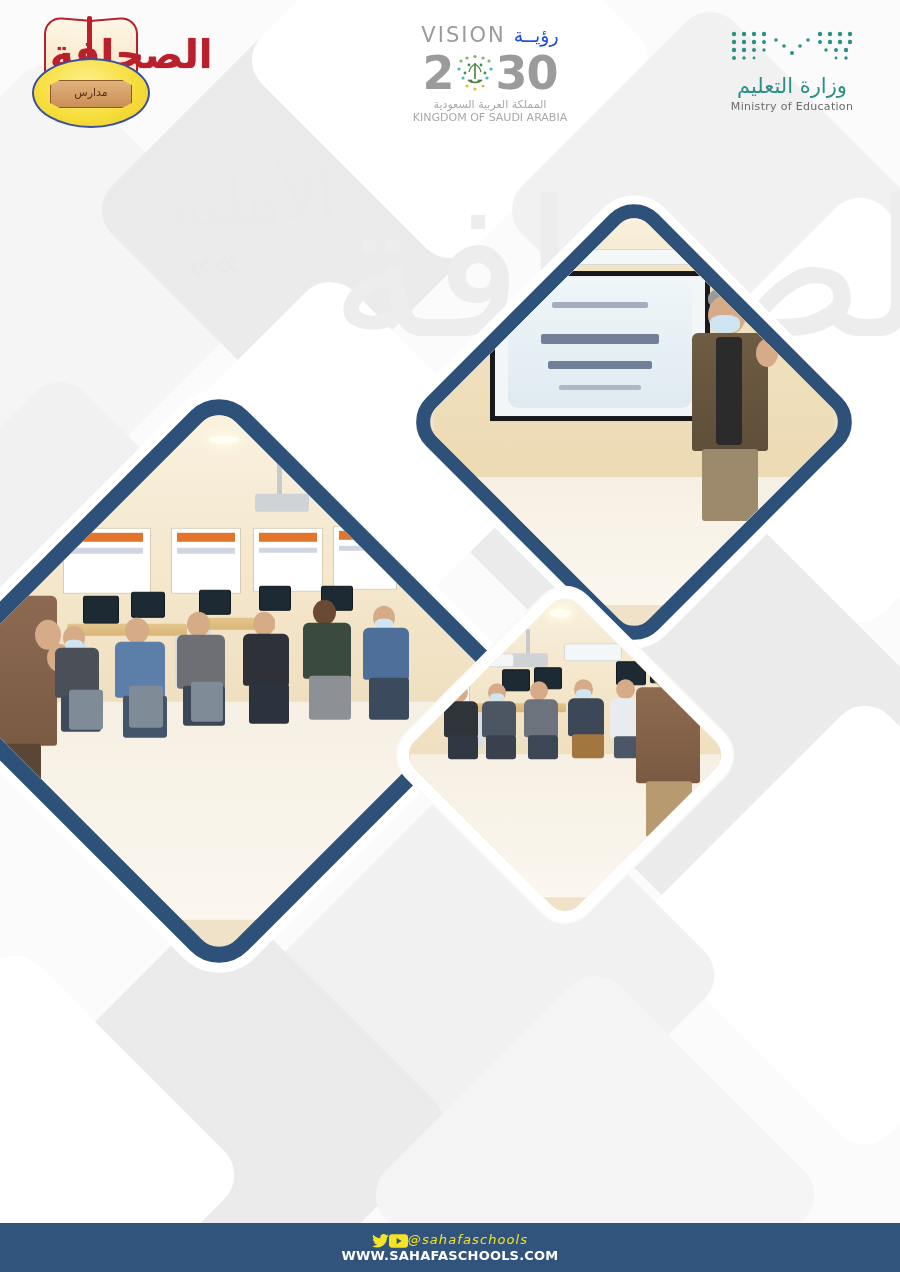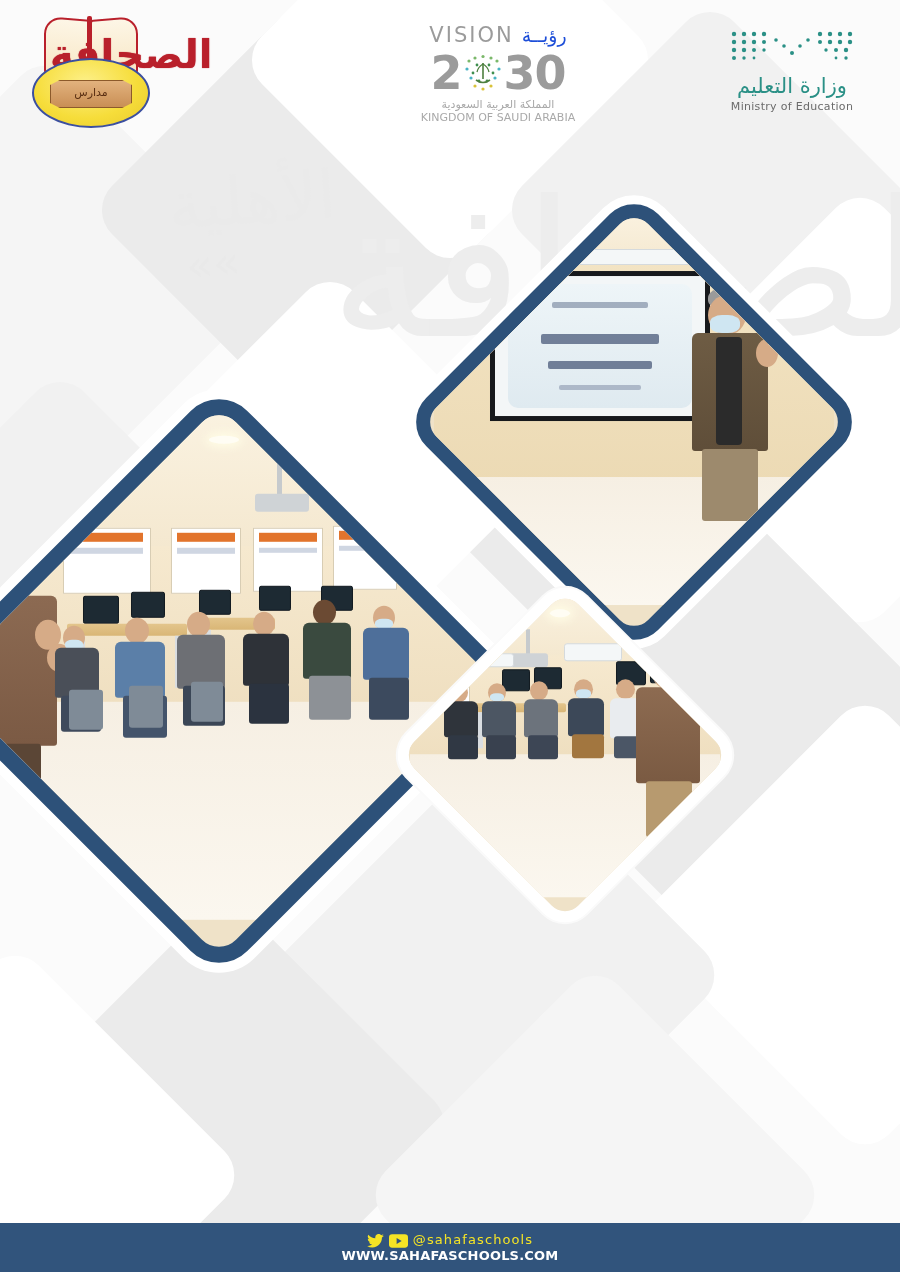--- a/index.html
+++ b/index.html
@@ -42,21 +42,20 @@
   .wm-3{left:330px;top:176px;font-size:190px;color:#ededed;letter-spacing:8px;}
 
   
   .header{position:absolute;left:0;top:0;width:900px;height:142px;}
   .logo-school{
     position:absolute;left:28px;top:14px;width:122px;height:112px;
   }
   .vision{
     position:absolute;left:405px;top:22px;width:170px;height:106px;
     text-align:center;
-    margin-left:8px;
   }
   .moe{
     position:absolute;left:706px;top:26px;width:172px;height:100px;
     text-align:center;
   }
 
   
   .book-wrap{position:absolute;left:16px;top:0;width:92px;height:74px;}
   .book-left,.book-right{
     position:absolute;top:4px;width:44px;height:64px;
@@ -188,21 +187,21 @@
 
   
   .footer{
     position:absolute;left:0;bottom:0;width:900px;height:49px;
     background:#31547c;
   }
   .footer-inner{
     position:absolute;left:0;top:0;width:900px;height:49px;
     display:flex;flex-direction:column;align-items:center;justify-content:center;gap:1px;
   }
-  .handle-row{display:flex;align-items:center;gap:5px;}
+  .handle-row{display:flex;align-items:center;font-style:italic;}
   .tw-icon{width:17px;height:14px;}
   .yt-icon{width:19px;height:14px;}
   .handle-text{color:#f5e425;font-size:13px;letter-spacing:1.1px;}
   .site-text{color:#ffffff;font-size:13px;font-weight:bold;letter-spacing:.2px;}
 </style>
 </head>
 <body>
 
 <div id="poster">
 

